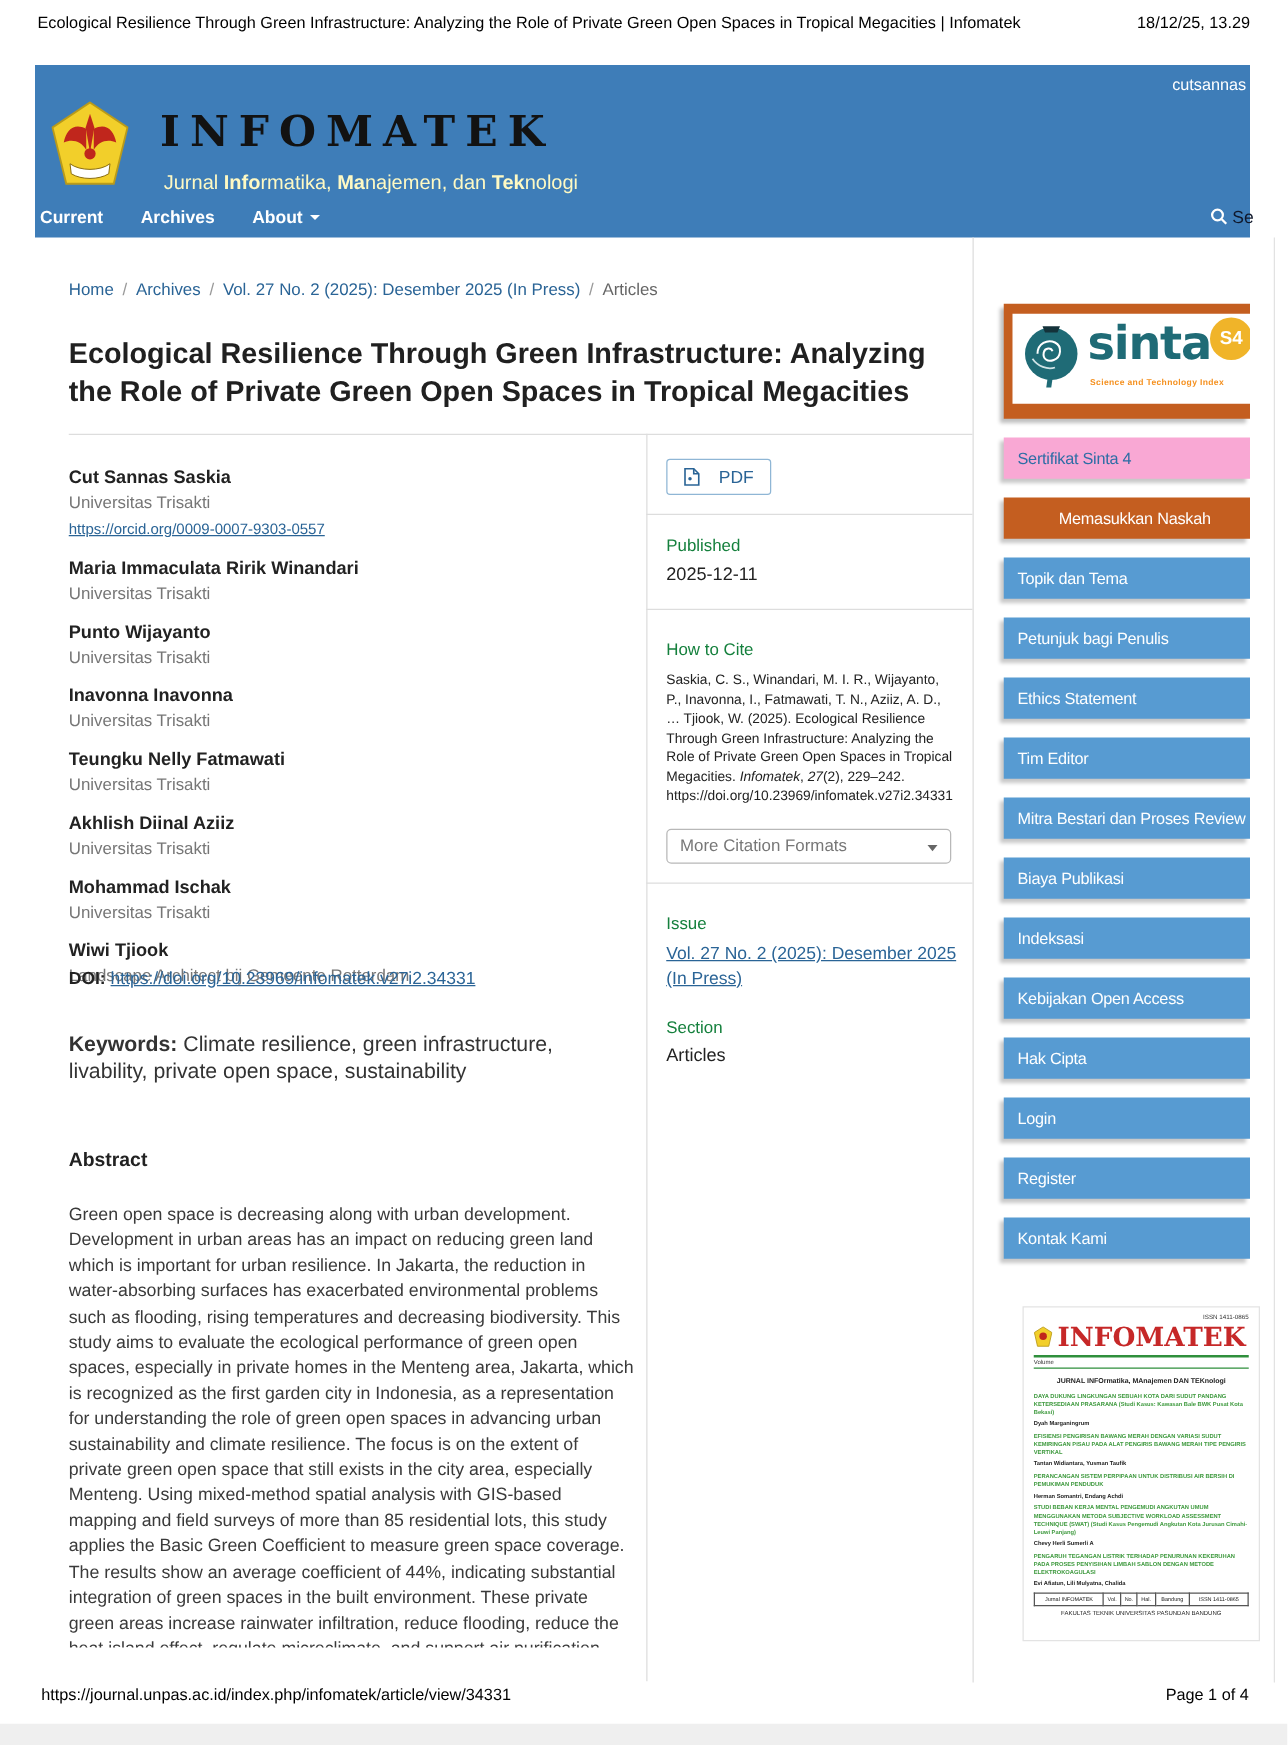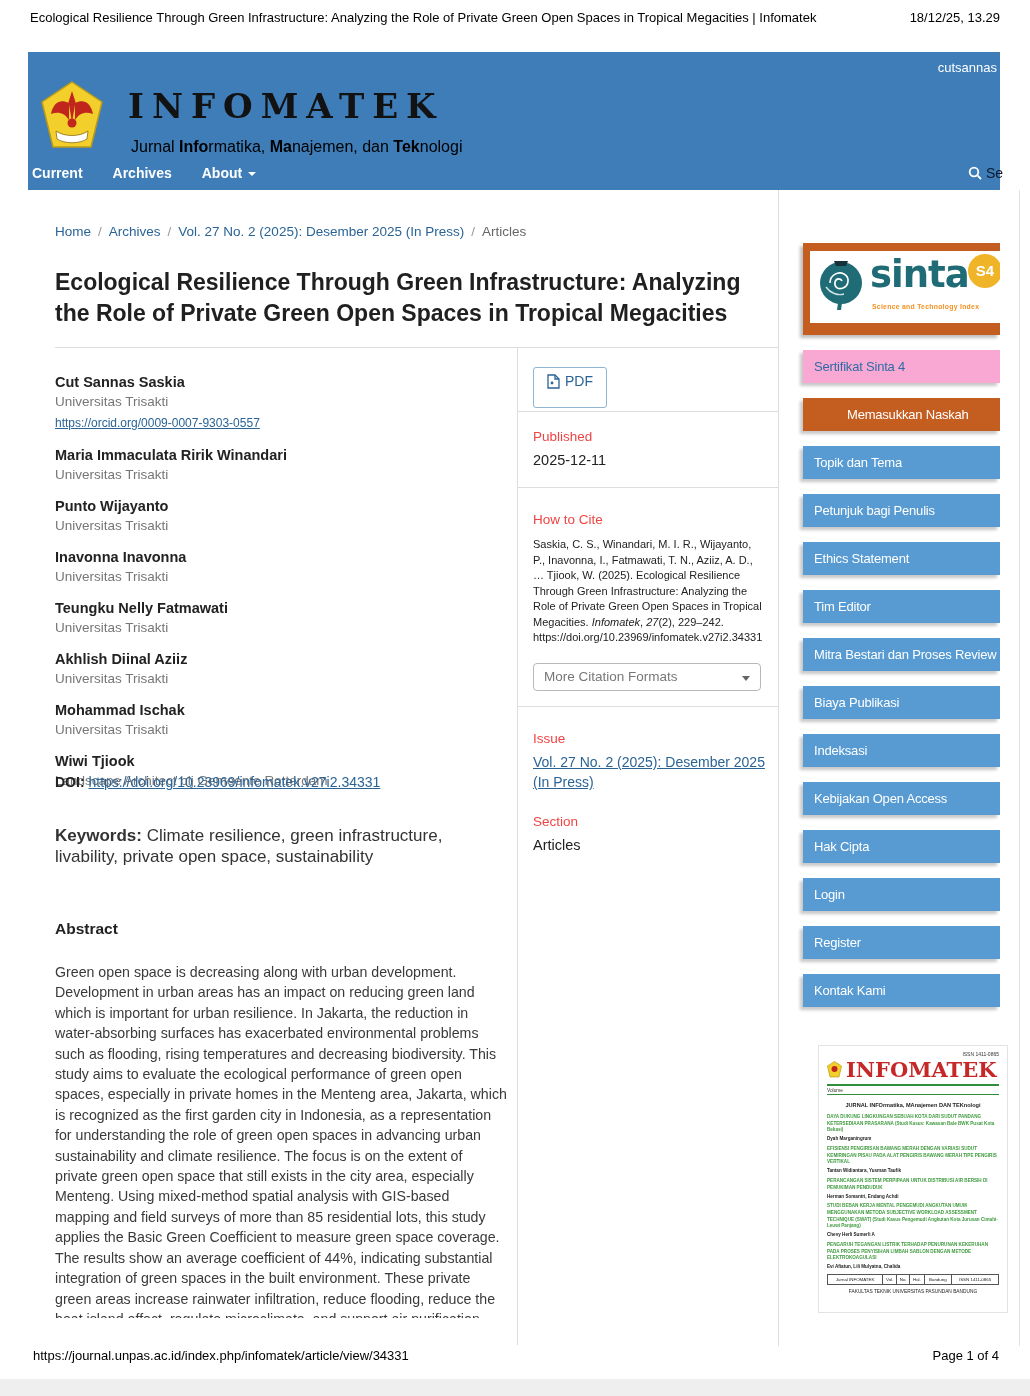--- a/index.html
+++ b/index.html
@@ -8,21 +8,21 @@
 
   
   .ph-title { position:absolute; left:30px; top:10px; font-size:13px; color:#000; }
   .ph-date  { position:absolute; right:30px; top:10px; font-size:13px; color:#000; }
 
   
   .site-header { position:absolute; left:28px; top:52px; width:972px; height:138px; background:#3e7db8; }
   .header-user { position:absolute; top:8px; right:3px; color:#fff; font-size:13px; }
   .crest { position:absolute; left:13px; top:29px; }
   .logo-title { position:absolute; left:100px; top:34px; font-family:"DejaVu Serif",serif; font-weight:bold; font-size:34px; letter-spacing:8px; color:#121212; }
-  .logo-subtitle { position:absolute; left:103px; top:86px; font-size:16px; color:#000000;text-align:right; }
+  .logo-subtitle { position:absolute; left:103px; top:86px; font-size:16px; color:#fef9c3;text-align:right; }
   .logo-subtitle b { font-weight:bold; }
   .nav { position:absolute; left:0; right:0; bottom:0; height:33px; padding-left:4px; }
   .nav-item { display:inline-block; color:#fff; font-size:14px; font-weight:bold; line-height:33px; margin-right:30px; cursor:pointer; }
   .caret-down { display:inline-block; width:0; height:0; border-left:4px solid transparent; border-right:4px solid transparent; border-top:4px solid #fff; margin-left:6px; vertical-align:2px; }
   .nav-search { position:absolute; right:-3px; top:0; height:33px; line-height:33px; color:#0f172a; font-size:14px; font-weight:normal; cursor:pointer; white-space:nowrap; }
   .nav-search svg { vertical-align:-2px; margin-right:4px; }
 
   
   .breadcrumb { position:absolute; left:55px; top:224px; font-size:13.5px; color:#888; white-space:nowrap; }
   .crumb-link { color:#2a6496; text-decoration:none; cursor:pointer; }
@@ -46,22 +46,22 @@
   .author-affil { font-size:13.5px; color:#767676; line-height:20px; }
   .author-orcid { display:inline-block; font-size:12px; color:#2a6496; text-decoration:underline; line-height:15px; margin:4px 0 3px; cursor:pointer; }
 
   .doi-line { position:absolute; left:55px; top:774px; font-size:14px; color:#222; }
   .doi-link { color:#2a6496; text-decoration:underline; cursor:pointer; }
   .keywords { position:absolute; left:55px; top:825px; width:447px; font-size:17px; line-height:21px; color:#333; }
   .abstract-heading { position:absolute; left:55px; top:920px; font-size:15.5px; font-weight:bold; color:#222; }
   .abstract-text { position:absolute; left:55px; top:962px; width:452px; height:356px; overflow:hidden; font-size:14.2px; line-height:20.4px; color:#3a3a3a; }
 
   
-  .pdf-btn { position:absolute; left:533px; top:367px; display:inline-flex; align-items:center; gap:5px; padding:5px 13px 18px; border:1px solid #8fb6d5; border-radius:3px; background:#fff; color:#2a6496; font-size:14px; cursor:pointer; }
-  .label-gray { position:absolute; left:533px; font-size:13.5px; color:#ef4444; }
+  .pdf-btn { position:absolute; left:533px; top:367px; display:inline-flex; align-items:center; gap:15px; padding:5px 13px 6px; border:1px solid #8fb6d5; border-radius:3px; background:#fff; color:#2a6496; font-size:14px; cursor:pointer; }
+  .label-gray { position:absolute; left:533px; font-size:13.5px; color:#15803d; }
   .published-label { top:429px; } .published-date { position:absolute; left:533px; top:452px; font-size:14.5px; color:#222; }
   .cite-label { top:512px; }
   .cite-text { position:absolute; left:533px; top:537px; width:232px; font-size:11px; line-height:15.5px; color:#222; overflow-wrap:break-word; }
   .cite-select { position:absolute; left:533px; top:663px; width:228px; height:28px; border:1px solid #b8b8b8; border-radius:4px; background:#fff; font-size:13.5px; color:#777; line-height:26px; padding-left:10px; cursor:pointer; }
   .cite-select .sel-caret { position:absolute; right:10px; top:12px; width:0; height:0; border-left:4px solid transparent; border-right:4px solid transparent; border-top:5px solid #666; }
   .issue-label { top:731px; }
   .issue-link { position:absolute; left:533px; top:752px; width:232px; font-size:14px; line-height:20px; color:#2a6496; text-decoration:underline; cursor:pointer; }
   .section-label { top:814px; }
   .section-value { position:absolute; left:533px; top:837px; font-size:14.5px; color:#222; }
 

